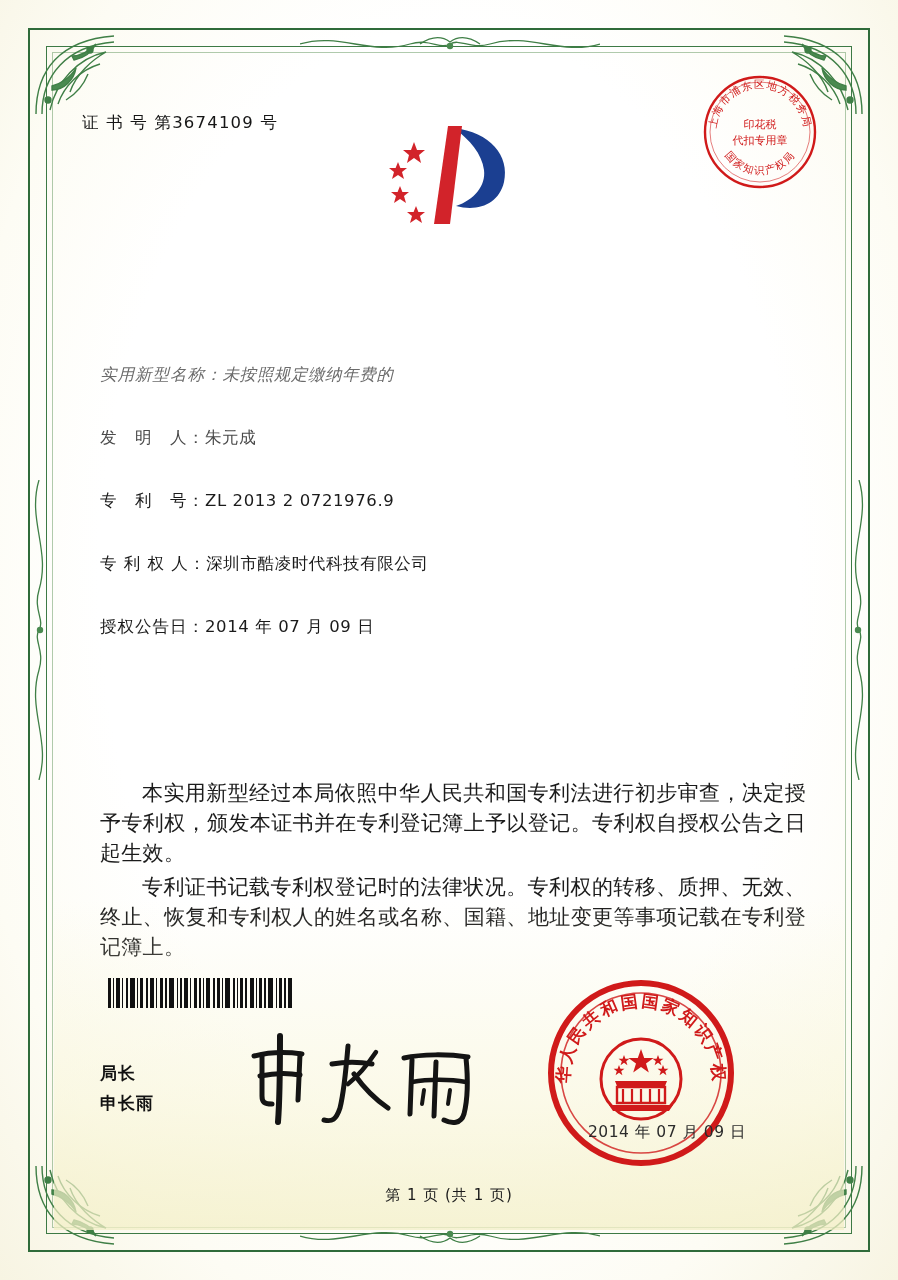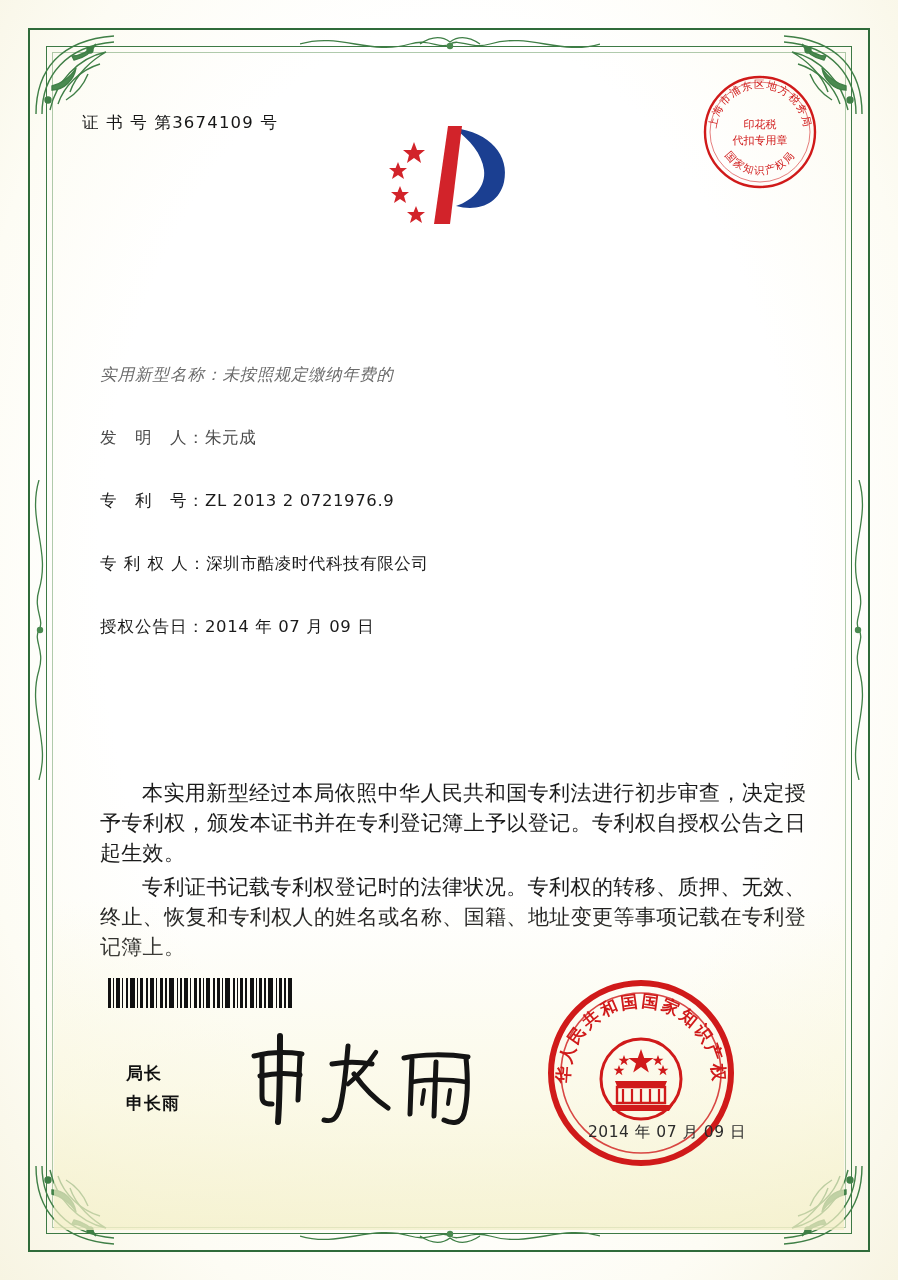--- a/index.html
+++ b/index.html
@@ -160,21 +160,21 @@
   }
   .barcode i {
     display: block;
     background: #111;
     height: 100%;
   }
 
   
   .sig-label {
     position: absolute;
-    left: 126px; top: 1058px;
+    left: 100px; top: 1058px;
     font-size: 17px;
     font-weight: bold;
     line-height: 30px;
     letter-spacing: 1px;
     color: #111;
   }
   .sig-hand {
     position: absolute;
     left: 236px; top: 1030px;
     width: 250px; height: 100px;
@@ -527,14 +527,15 @@
           <polygon points="-22,-14 -20.6,-10.2 -16.6,-10.2 -19.8,-7.8 -18.6,-3.8 -22,-6.2 -25.4,-3.8 -24.2,-7.8 -27.4,-10.2 -23.4,-10.2"></polygon>
           <polygon points="17,-24 18.4,-20.2 22.4,-20.2 19.2,-17.8 20.4,-13.8 17,-16.2 13.6,-13.8 14.8,-17.8 11.6,-20.2 15.6,-20.2"></polygon>
           <polygon points="22,-14 23.4,-10.2 27.4,-10.2 24.2,-7.8 25.4,-3.8 22,-6.2 18.6,-3.8 19.8,-7.8 16.6,-10.2 20.6,-10.2"></polygon>
         </g>
       </g>
     </svg>
   </div>
 
   <div class="seal-date">2014 年 07 月 09 日</div>
 
+  <div class="footer">第 1 页 (共 1 页)</div>
 
 </div>
 
 </body></html>

